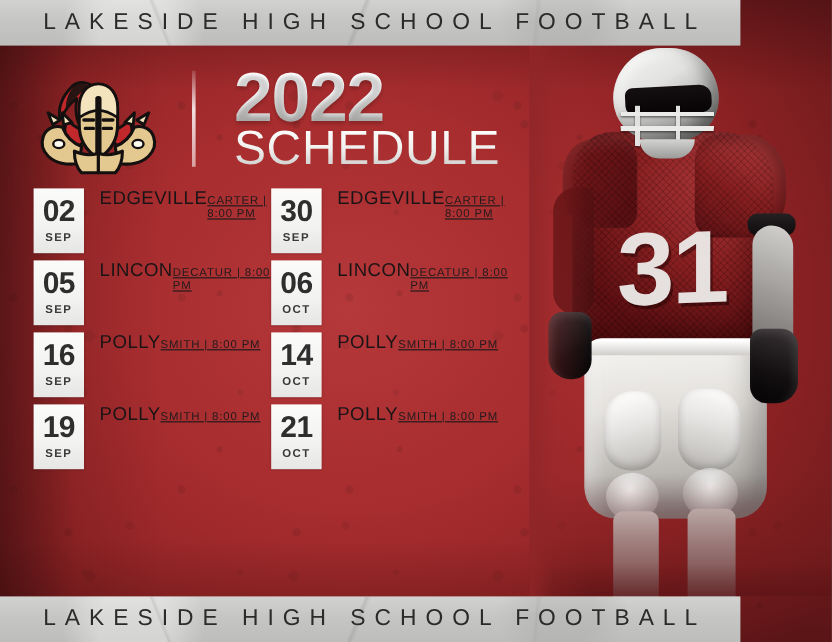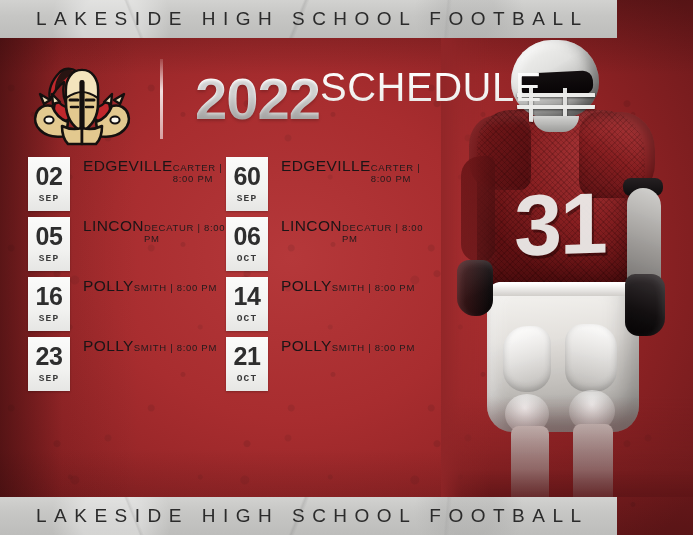--- a/index.html
+++ b/index.html
@@ -228,21 +228,21 @@
   
   .header{
     position:absolute;left:22px;top:50px;
     display:flex;align-items:center;gap:18px;
   }
   .logo{position:relative;width:120px;height:98px;}
   .title-rule{
     width:3px;height:80px;
     background:linear-gradient(to bottom, rgba(255,255,255,.15), rgba(255,255,255,.85) 40%, rgba(255,255,255,.55));
   }
-  .titles{display:flex;flex-direction:row;margin-left:14px;}
+  .titles{display:flex;flex-direction:column;margin-left:14px;}
   .t-year{
     font-size:58px;font-weight:700;line-height:.92;
     letter-spacing:-1px;
     background:linear-gradient(to bottom,#ffffff 0%,#fdfdfd 42%,#b9b8b6 100%);
     -webkit-background-clip:text;background-clip:text;
     color:transparent;
     text-shadow:0 2px 3px rgba(0,0,0,.18);
   }
   .t-sub{
     font-size:40px;font-weight:400;line-height:.95;
@@ -269,33 +269,33 @@
     display:flex;flex-direction:column;align-items:center;justify-content:center;
     box-shadow:0 1px 2px rgba(0,0,0,.25);
     flex:none;
   }
   .date-day{
     font-size:25px;font-weight:700;color:#2e2e2e;line-height:1;
     letter-spacing:-.5px;
   }
   .date-mon{
     font-size:9.5px;font-weight:700;color:#3a3a3a;
-    letter-spacing:1.2px;margin-top:4px;font-family:Liberation Mono, monospace;
+    letter-spacing:1.2px;margin-top:4px;
   }
   .game-info{
     display:flex;justify-content:center;
     padding-left:13px;
   }
   .g-team{
     font-size:15.5px;font-weight:400;color:#1b1416;
     letter-spacing:.4px;line-height:1.1;
   }
   .g-meta{
     font-size:9.5px;font-weight:400;color:#231a1c;
-    letter-spacing:.7px;margin-top:5px;
+    letter-spacing:.7px;margin-top:5px;text-decoration:underline;
   }
 </style>
 </head>
 <body>
 
 <div class="poster">
 
   <div class="bg-red"></div>
   <div class="bg-noise"></div>
   <div class="bg-vignette"></div>
@@ -371,21 +371,21 @@
         <div class="date-mon">SEP</div>
       </div>
       <div class="game-info">
         <div class="g-team">EDGEVILLE</div>
         <div class="g-meta">CARTER  |  8:00 PM</div>
       </div>
     </div>
 
     <div class="game">
       <div class="date-box">
-        <div class="date-day">60</div>
+        <div class="date-day">30</div>
         <div class="date-mon">SEP</div>
       </div>
       <div class="game-info">
         <div class="g-team">EDGEVILLE</div>
         <div class="g-meta">CARTER  |  8:00 PM</div>
       </div>
     </div>
 
     <div class="game">
       <div class="date-box">
@@ -426,21 +426,21 @@
         <div class="date-mon">OCT</div>
       </div>
       <div class="game-info">
         <div class="g-team">POLLY</div>
         <div class="g-meta">SMITH  |  8:00 PM</div>
       </div>
     </div>
 
     <div class="game">
       <div class="date-box">
-        <div class="date-day">23</div>
+        <div class="date-day">19</div>
         <div class="date-mon">SEP</div>
       </div>
       <div class="game-info">
         <div class="g-team">POLLY</div>
         <div class="g-meta">SMITH  |  8:00 PM</div>
       </div>
     </div>
 
     <div class="game">
       <div class="date-box">

